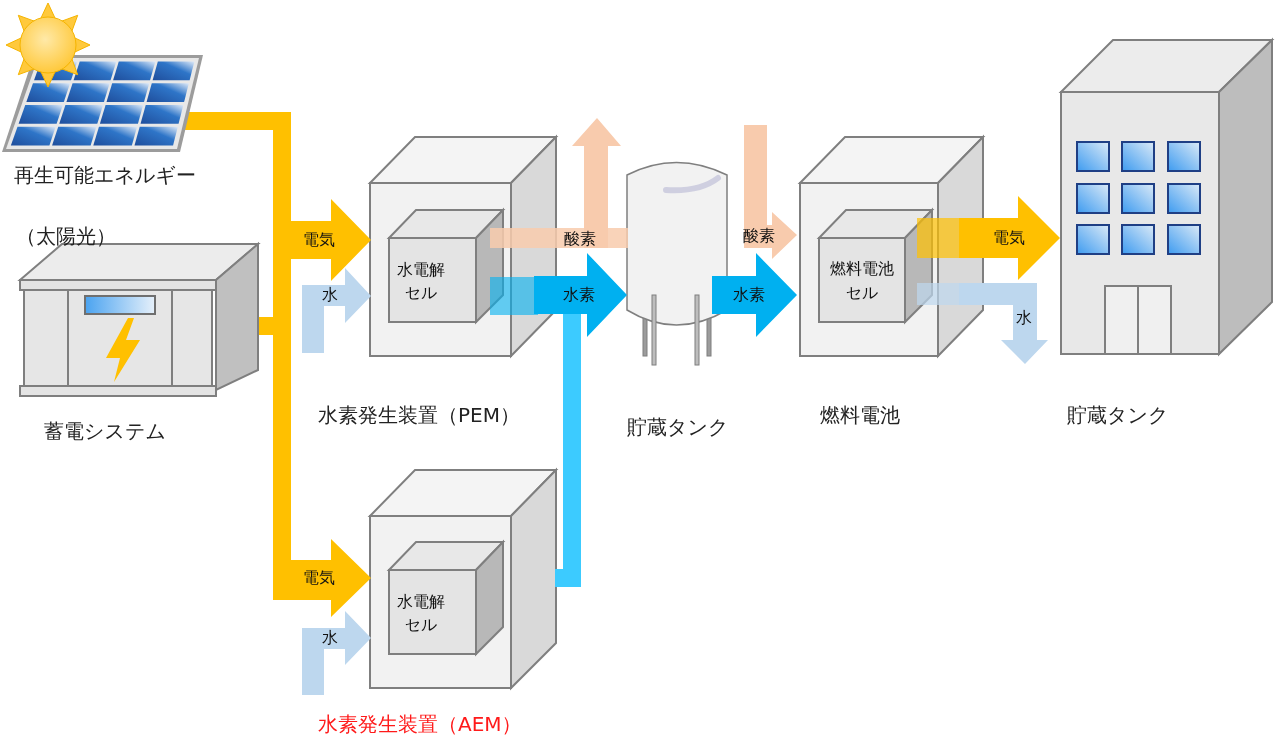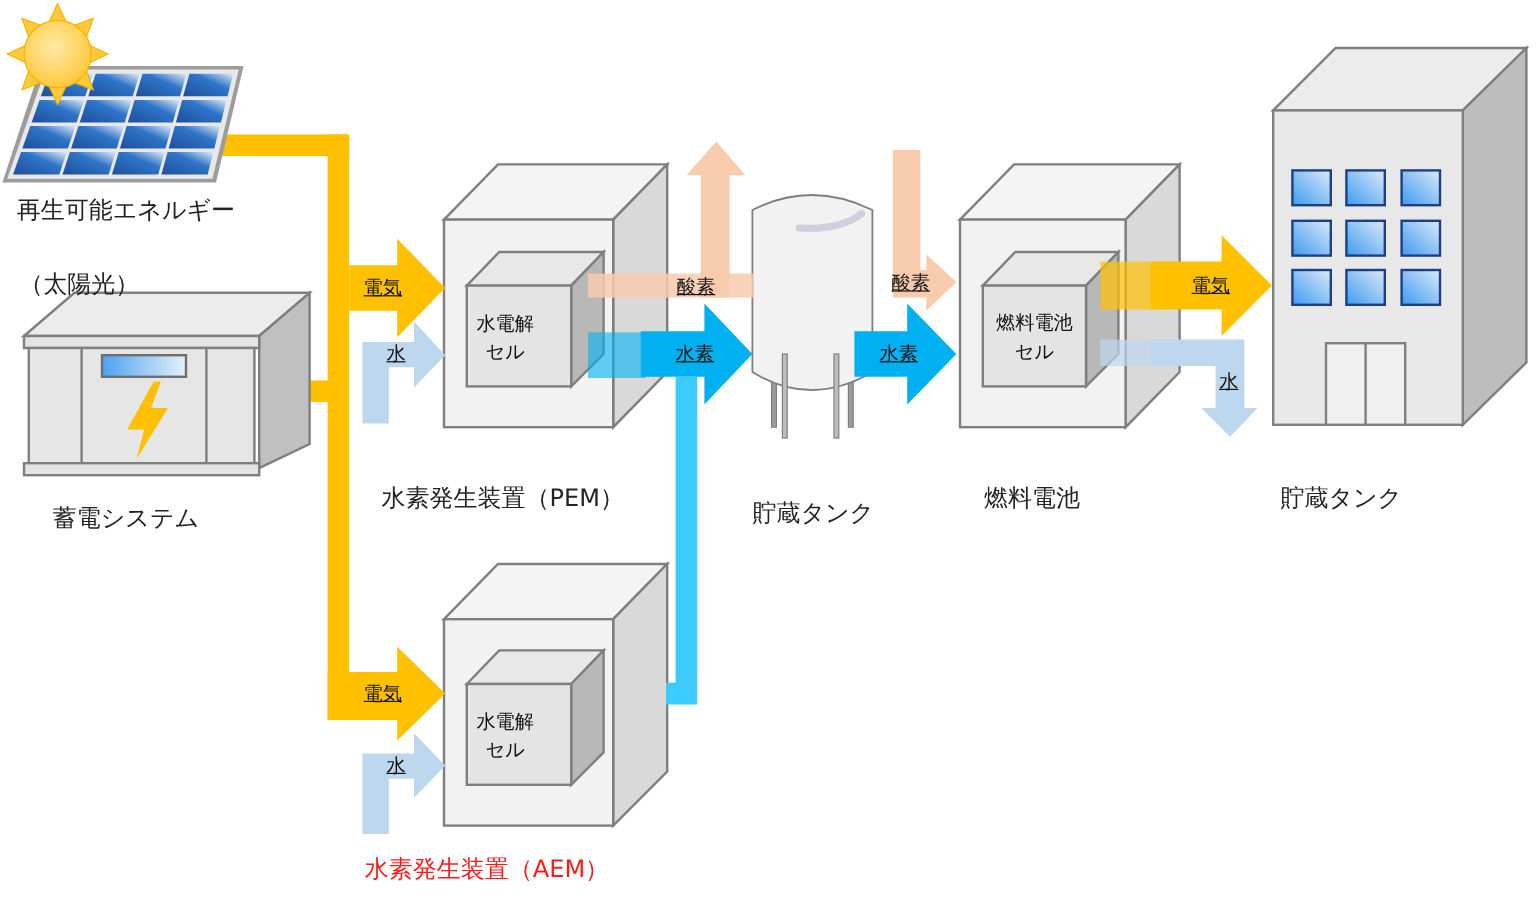--- a/index.html
+++ b/index.html
@@ -1,20 +1,20 @@
 <!DOCTYPE html>
 <html><head>
 <meta charset="utf-8">
 <style>
   html, body { margin:0; padding:0; background:#ffffff; }
   #stage { position:relative; width:1280px; height:738px; overflow:hidden; background:#ffffff; font-family:"DejaVu Sans", "Liberation Sans", sans-serif; }
   svg#diagram { position:absolute; left:0; top:0; }
   .lbl { position:absolute; color:#222; white-space:nowrap; line-height:1.2; }
   .caption { font-size:20px; }
-  .flow { font-size:16px; color:#111;text-decoration:underline; }
+  .flow { font-size:16px; color:#111; }
   .cell { font-size:16px; color:#111; text-align:center; line-height:1.35; }
   .red { color:#ff1a1a; }
 </style>
 </head>
 <body>
 
 <div id="stage">
 <svg id="diagram" width="1280" height="750" viewBox="0 0 1280 750">
   <defs>
     <linearGradient id="gPanel" x1="0" y1="1" x2="1" y2="0">
@@ -191,14 +191,14 @@
 <div class="lbl caption" style="left:820px;top:403px;">燃料電池</div>
 <div class="lbl flow" style="left:993px;top:228px;">電気</div>
 <div class="lbl flow" style="left:1016px;top:308px;">水</div>
 
 <div class="lbl caption" style="left:1067px;top:403px;">貯蔵タンク</div>
 
 <div class="lbl flow" style="left:303px;top:568px;">電気</div>
 <div class="lbl flow" style="left:322px;top:628px;">水</div>
 <div class="lbl cell" style="left:389px;top:591px;width:64px;">水電解</div>
 <div class="lbl cell" style="left:389px;top:614px;width:64px;">セル</div>
-<div class="lbl caption red" style="left:304px;top:712px;">水素発生装置（AEM）</div>
+<div class="lbl caption red" style="left:318px;top:712px;">水素発生装置（AEM）</div>
 </div>
 
 </body></html>

